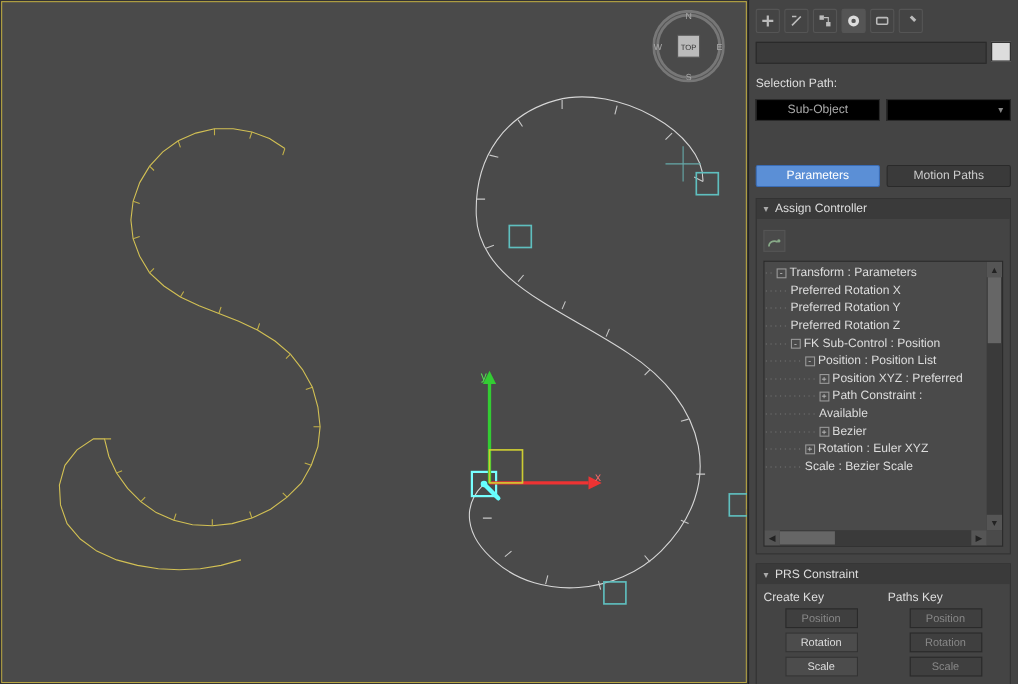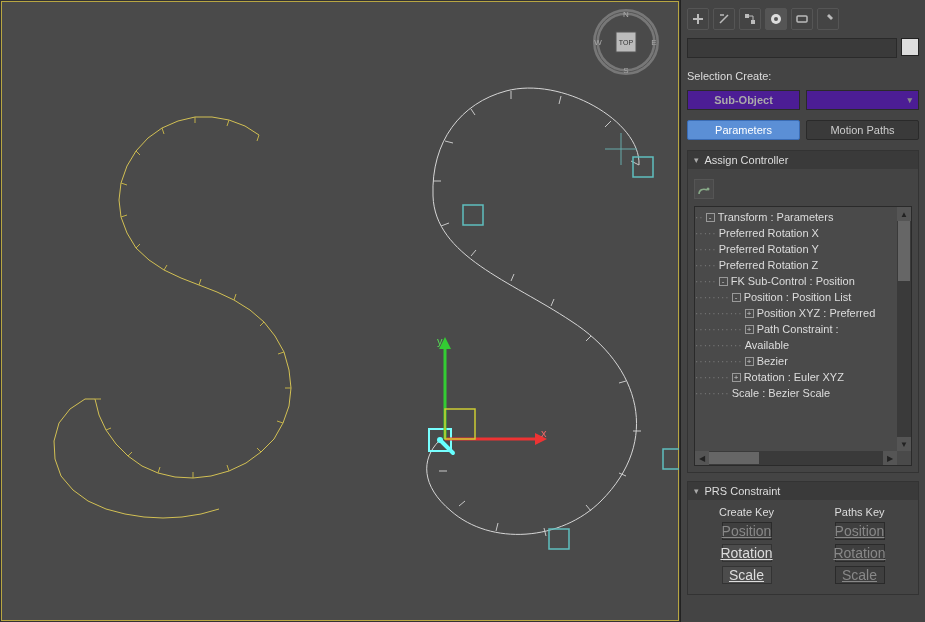--- a/index.html
+++ b/index.html
@@ -21,31 +21,31 @@
   .tool-btn { width:22px; height:22px; background:#444; border:1px solid #555; border-radius:2px;
               display:flex; align-items:center; justify-content:center; color:#bbb; cursor:pointer; }
   .tool-btn.active { background:#555; }
   
   .name-row { display:flex; gap:4px; margin:4px 0 8px; }
   .name-field { flex:1; height:20px; background:#3a3a3a; border:1px solid #2a2a2a; }
   .color-swatch { width:18px; height:18px; background:#ddd; border:1px solid #222; }
   
   .sec-label { color:#ddd; font-size:11px; margin:4px 0; }
   
-  .dropdown { height:20px; background:#4c1d95; border:1px solid #2a2a2a; color:#aaa;
-              display:flex; align-items:center; justify-content:center; font-size:11px; position:relative;font-weight:bold; }
+  .dropdown { height:20px; background:#000000; border:1px solid #2a2a2a; color:#aaa;
+              display:flex; align-items:center; justify-content:center; font-size:11px; position:relative; }
   .dropdown .caret { position:absolute; right:6px; font-size:9px; color:#888; }
   
   .row2 { display:flex; gap:6px; margin:4px 0 6px; }
   .row2 > * { flex:1; }
   
   .tab-row { display:flex; gap:6px; margin:4px 0 10px; }
   .tab { flex:1; height:20px; border-radius:2px; font-size:11px; color:#ccc;
          display:flex; align-items:center; justify-content:center; cursor:pointer;
-         border:1px solid #2a2a2a; background:#3a3a3a; }
+         border:1px solid #2a2a2a; background:#3a3a3a;margin-top:30px; }
   .tab.primary { background:#5b8fd6; border-color:#3a6cb5; color:#fff; }
   
   .rollout { border:1px solid #333; background:#444; margin-bottom:8px; }
   .rollout-head { background:#3a3a3a; padding:3px 6px; font-size:11px; color:#ddd;
                   display:flex; align-items:center; gap:6px; }
   .rollout-head .tri { font-size:9px; color:#aaa; }
   .rollout-body { padding:6px; }
   
   .mini-icon-row { padding:4px 0 6px; }
   .mini-icon { width:20px; height:20px; border:1px solid #555; background:#4a4a4a; display:inline-block; }
@@ -60,24 +60,24 @@
   .tree-scroll-h .thumb { position:absolute; top:1px; bottom:1px; left:14px; width:50px; background:#666; }
   .tree-scroll-h .arr { position:absolute; top:0; bottom:0; width:14px; background:#555; color:#222; font-size:8px;
                         display:flex; align-items:center; justify-content:center; }
   
   .tree-row { display:flex; align-items:center; height:16px; color:#ddd; font-size:11px; white-space:nowrap; }
   .tree-row .dots { color:#777; font-size:10px; letter-spacing:1px; margin-right:2px; }
   .tree-row .box { width:9px; height:9px; border:1px solid #999; font-size:8px; line-height:7px;
                    text-align:center; color:#ccc; margin-right:3px; display:inline-block; }
   
   .prs-body { display:flex; gap:8px; justify-content:space-between; }
-  .prs-col { flex:1; text-align:center; }
+  .prs-col { flex:1; }
   .prs-col-label { font-size:11px; color:#ddd; margin-bottom:4px; }
-  .pbtn { width:50px; height:18px; margin:0 auto 4px; background:#3f3f3f; border:1px solid #2a2a2a;
-          color:#888; font-size:14px; display:flex; align-items:center; justify-content:center; cursor:pointer;text-decoration:underline; }
+  .pbtn { width:66px; height:18px; margin:0 auto 4px; background:#3f3f3f; border:1px solid #2a2a2a;
+          color:#888; font-size:10px; display:flex; align-items:center; justify-content:center; cursor:pointer; }
   .pbtn.enabled { color:#ddd; background:#4c4c4c; border-color:#333; }
   
   
   svg.art { position:absolute; left:0; top:0; }
   .handle { fill:none; stroke:#5fbfbf; stroke-width:1.5; }
   .handle-bright { fill:none; stroke:#7ff; stroke-width:2; }
   
   .viewcube { position:absolute; right:20px; top:8px; width:66px; height:66px; }
   
 </style>
@@ -180,21 +180,21 @@
           <path d="M3 9l6-6M7 1l4 4-2 2-4-4z" fill="#bbb"></path>
         </svg>
       </div>
   </div>
 
   <div class="name-row">
     <div class="name-field"></div>
     <div class="color-swatch"></div>
   </div>
 
-  <div class="sec-label">Selection Create:</div>
+  <div class="sec-label">Selection Path:</div>
   <div class="row2">
     <div class="dropdown">
       <span>Sub-Object</span>
     </div>
     <div class="dropdown">
       <span class="caret">▾</span>
     </div>
   </div>
 
   <div class="tab-row">

